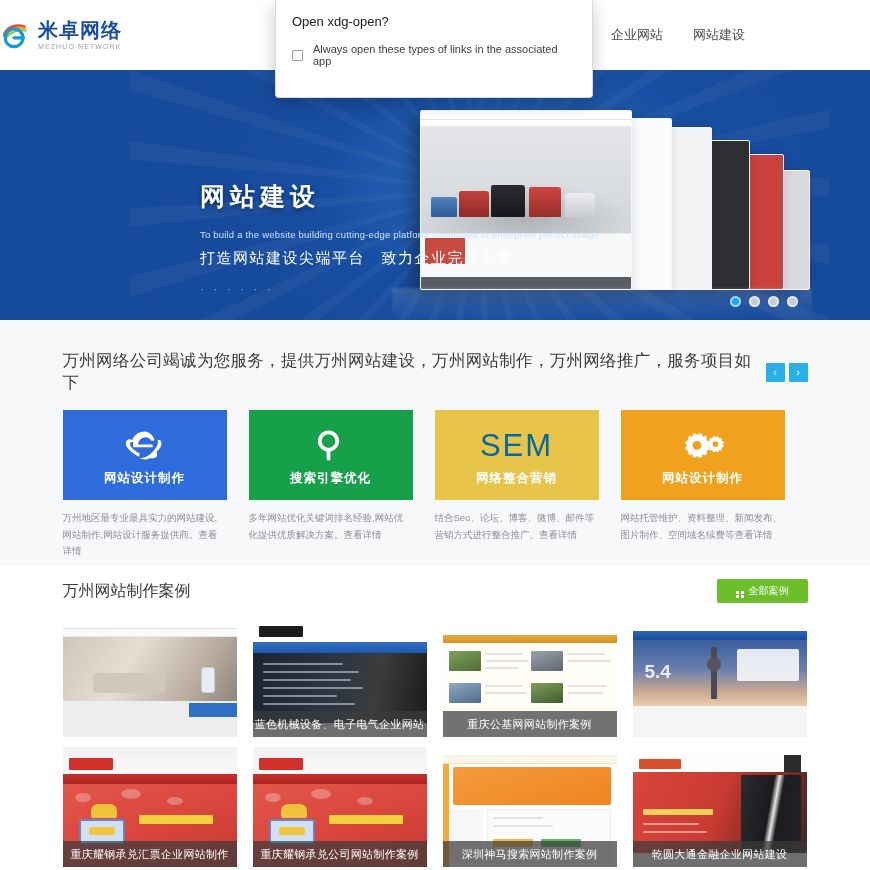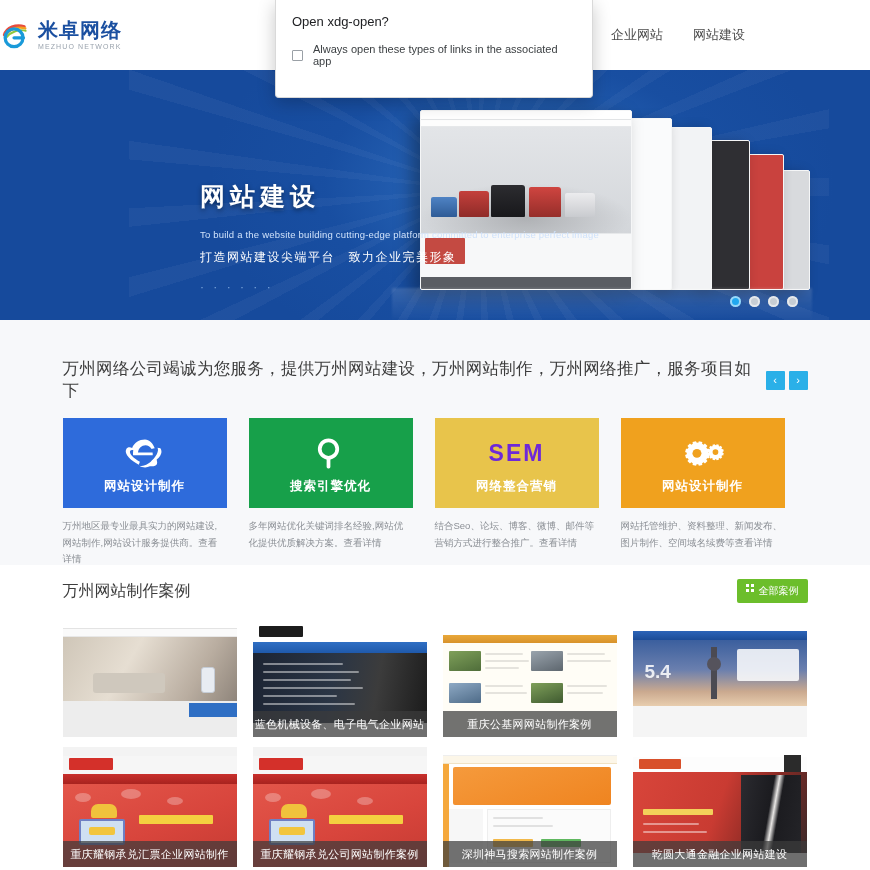--- a/index.html
+++ b/index.html
@@ -55,21 +55,21 @@
     position:absolute; left:200px; top:110px; width:330px; z-index:3;
   }
   .hero-title{
     font-size:25px; font-weight:bold; color:#fff; letter-spacing:5px;
     text-shadow:0 2px 5px rgba(0,0,0,.45);
   }
   .hero-sub-en{
     margin-top:16px; font-size:9.5px; color:#cfe2fb; letter-spacing:.2px; white-space:nowrap;
   }
   .hero-sub-cn{
-    margin-top:9px; font-size:12px; color:#ffffff; letter-spacing:1.5px; white-space:nowrap;font-family:Liberation Mono, monospace;
+    margin-top:9px; font-size:15px; color:#ffffff; letter-spacing:1.5px; white-space:nowrap;font-family:Liberation Mono, monospace;
   }
   .hero-dots-deco{
     margin-top:14px; font-size:12px; color:#7ea8dd; letter-spacing:3px;
   }
   
   .screens{ position:absolute; right:58px; top:28px; width:420px; height:192px; z-index:2; }
   .screen{
     position:absolute; bottom:0; background:#e9eaec; border:1px solid #f5f6f7;
     border-radius:2px; box-shadow:-6px 4px 14px rgba(0,0,0,.30);
     overflow:hidden;
@@ -108,21 +108,21 @@
   }
   .hero-pager{ position:absolute; right:72px; bottom:13px; display:flex; gap:8px; z-index:4; }
   .pg-dot{ width:11px; height:11px; border-radius:50%; background:#c6cdd4; cursor:pointer; box-shadow:inset 0 0 0 2px rgba(255,255,255,.55); }
   .pg-dot.active{ background:#21a9f0; }
 
   
   .services{
     position:absolute; left:0; top:320px; width:870px; height:245px;
     background:#f7f8fa;
   }
-  .svc-inner{ width:745px; margin:16px auto; padding-top:22px; }
+  .svc-inner{ width:745px; margin:8px auto; padding-top:22px; }
   .svc-head{ display:flex; align-items:center; justify-content:space-between; }
   .svc-title{ font-size:16.5px; color:#3d3d3d; letter-spacing:.3px; }
   .svc-arrows{ display:flex; gap:4px; }
   .arrow-btn{
     width:19px; height:19px; background:#2ab0e8; color:#fff; font-size:11px;
     display:flex; align-items:center; justify-content:center; cursor:pointer;
     border-radius:1px;
   }
   .cards{ display:flex; gap:22px; margin-top:16px; }
   .card{ width:164px; }
@@ -130,37 +130,37 @@
     height:90px; display:flex; flex-direction:column; align-items:center;
     justify-content:center; cursor:pointer; position:relative;
   }
   .c-blue{ background:#2e6bdb; }
   .c-green{ background:#17a04a; }
   .c-yellow{ background:#e8c44b; }
   .c-orange{ background:#f0a11e; }
   .card-icon{ height:44px; display:flex; align-items:center; justify-content:center; }
   .card-label{ font-size:12.5px; color:#fff; font-weight:bold; letter-spacing:1px; margin-top:2px; }
   .sem-word{
-    font-size:23px; color:#6d28d9; font-weight:bold; letter-spacing:2px;
+    font-size:31px; color:#0369a1; font-weight:normal; letter-spacing:2px;
     font-family:"Liberation Sans",sans-serif;
   }
   .card-desc{
     margin-top:10px; font-size:9.5px; color:#8b8f95; line-height:1.75;
   }
 
   
   .cases{
     position:absolute; left:0; top:565px; width:870px; height:305px; background:#fff;
   }
   .cases-inner{ width:745px; margin:0 auto; padding-top:14px; }
   .cases-head{ display:flex; align-items:center; justify-content:space-between; }
   .cases-title{ font-size:16px; color:#3d3d3d; }
   .all-cases-btn{
-    background:#6cbe2b; color:#fff; font-size:10px; padding:5px 9px;
-    display:flex; align-items:flex-start; gap:5px; cursor:pointer; border-radius:2px;
+    background:#6cbe2b; color:#fff; font-size:10px; padding:5px 19px;
+    display:flex; align-items:flex-end; gap:5px; cursor:pointer; border-radius:2px;
   }
   .grid-ico{ display:grid; grid-template-columns:3px 3px; grid-template-rows:3px 3px; gap:1.5px; }
   .grid-ico i{ background:#fff; display:block; width:3px; height:3px; }
   .case-grid{
     margin-top:14px; display:grid; grid-template-columns:repeat(4,174px);
     gap:10px 16px;
   }
   .case{ width:174px; height:120px; position:relative; overflow:hidden; cursor:pointer; }
   .case-thumb{ position:absolute; inset:0; }
   .case-cap{

